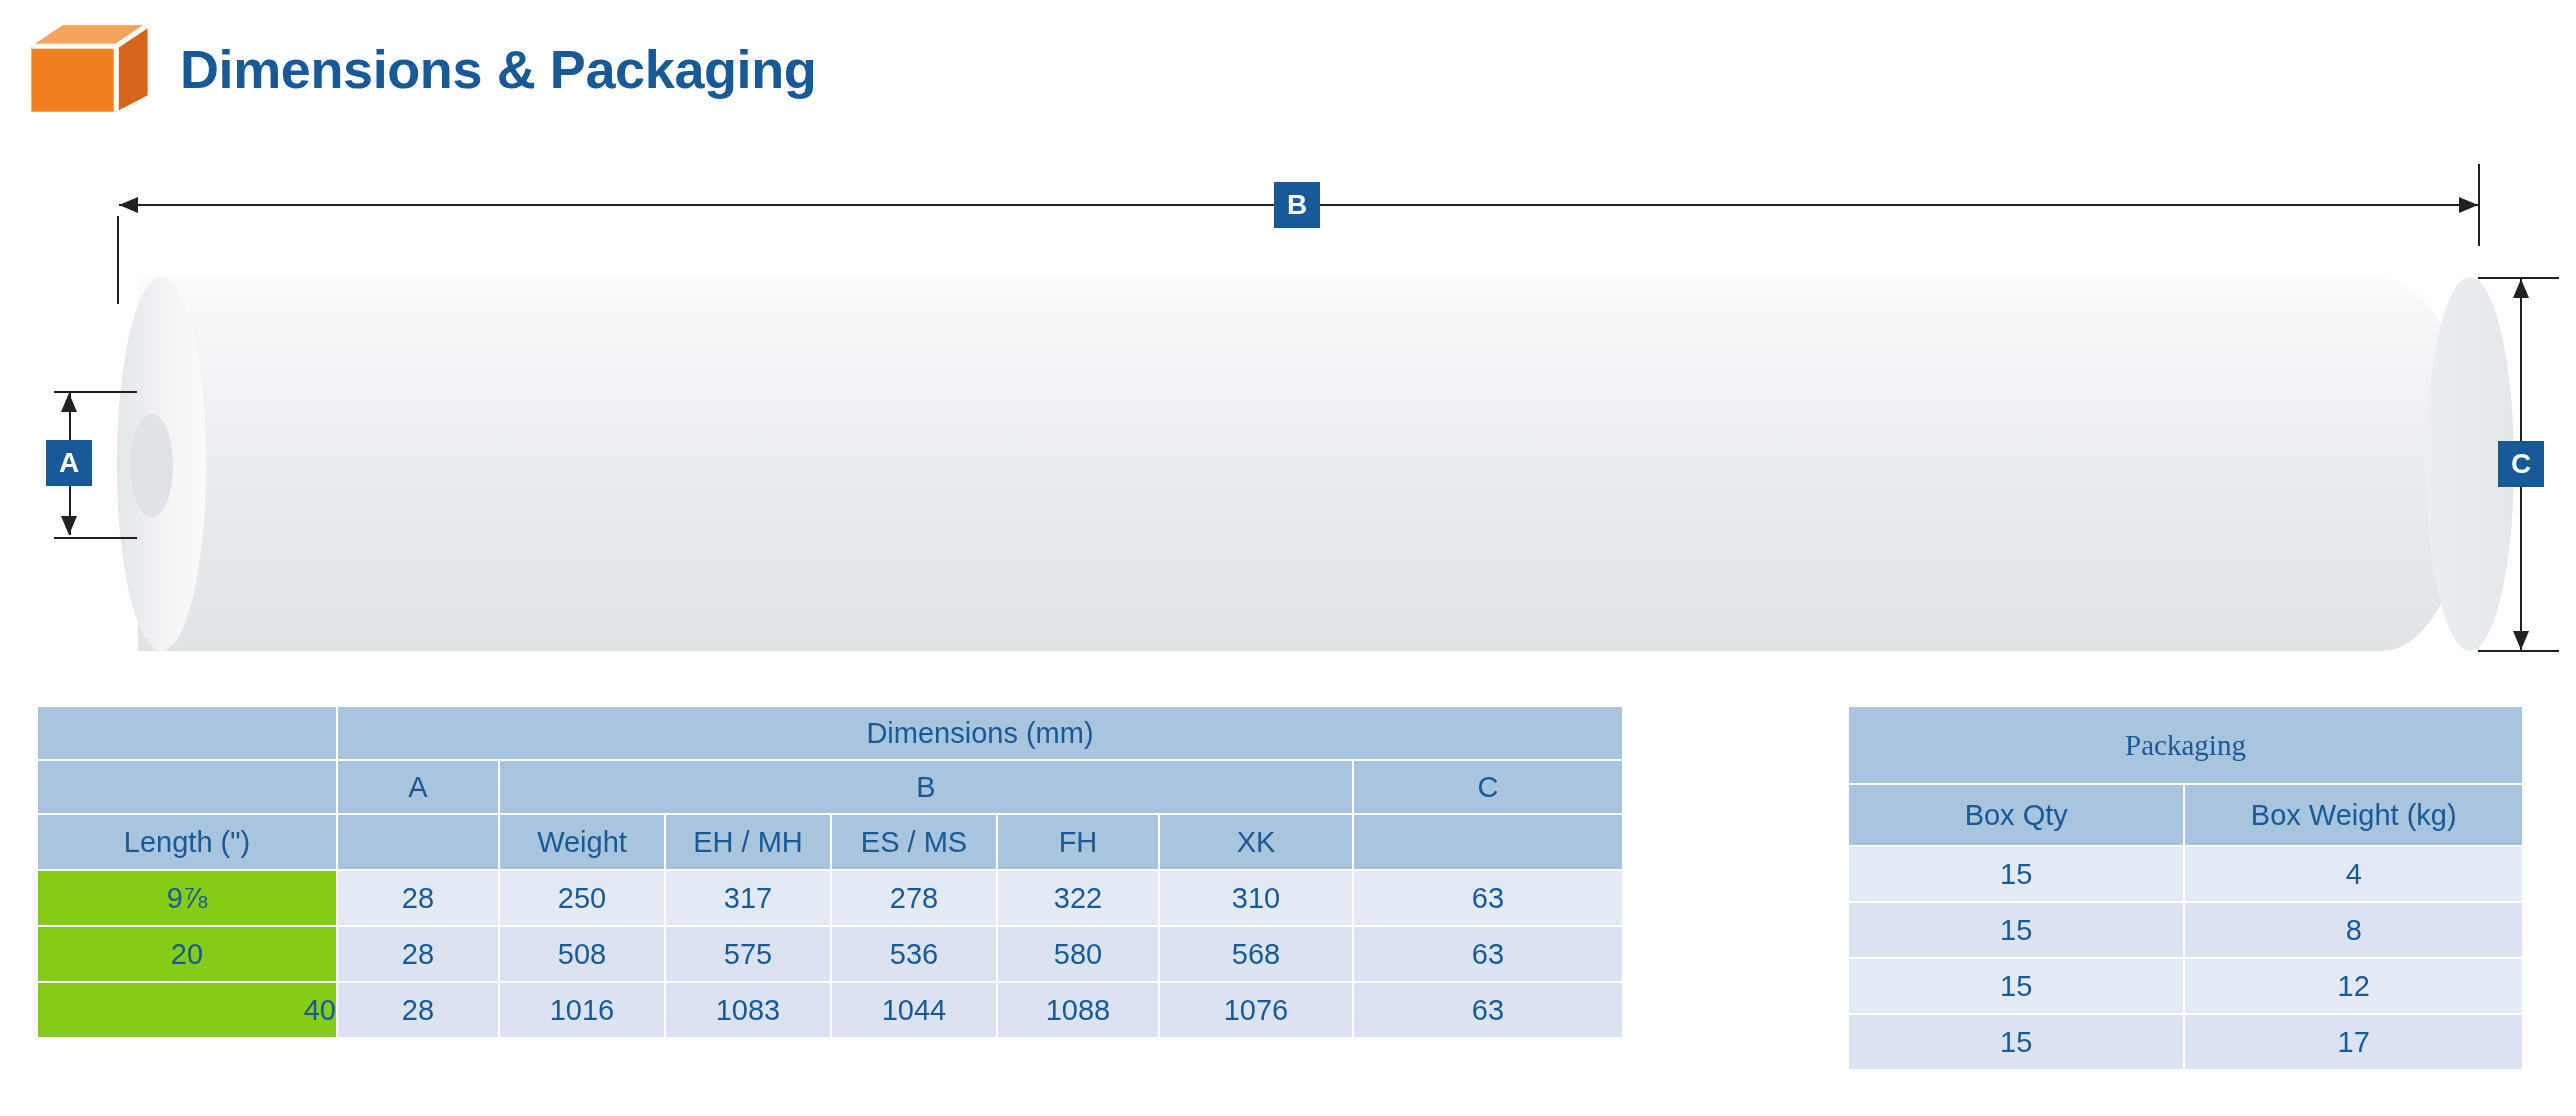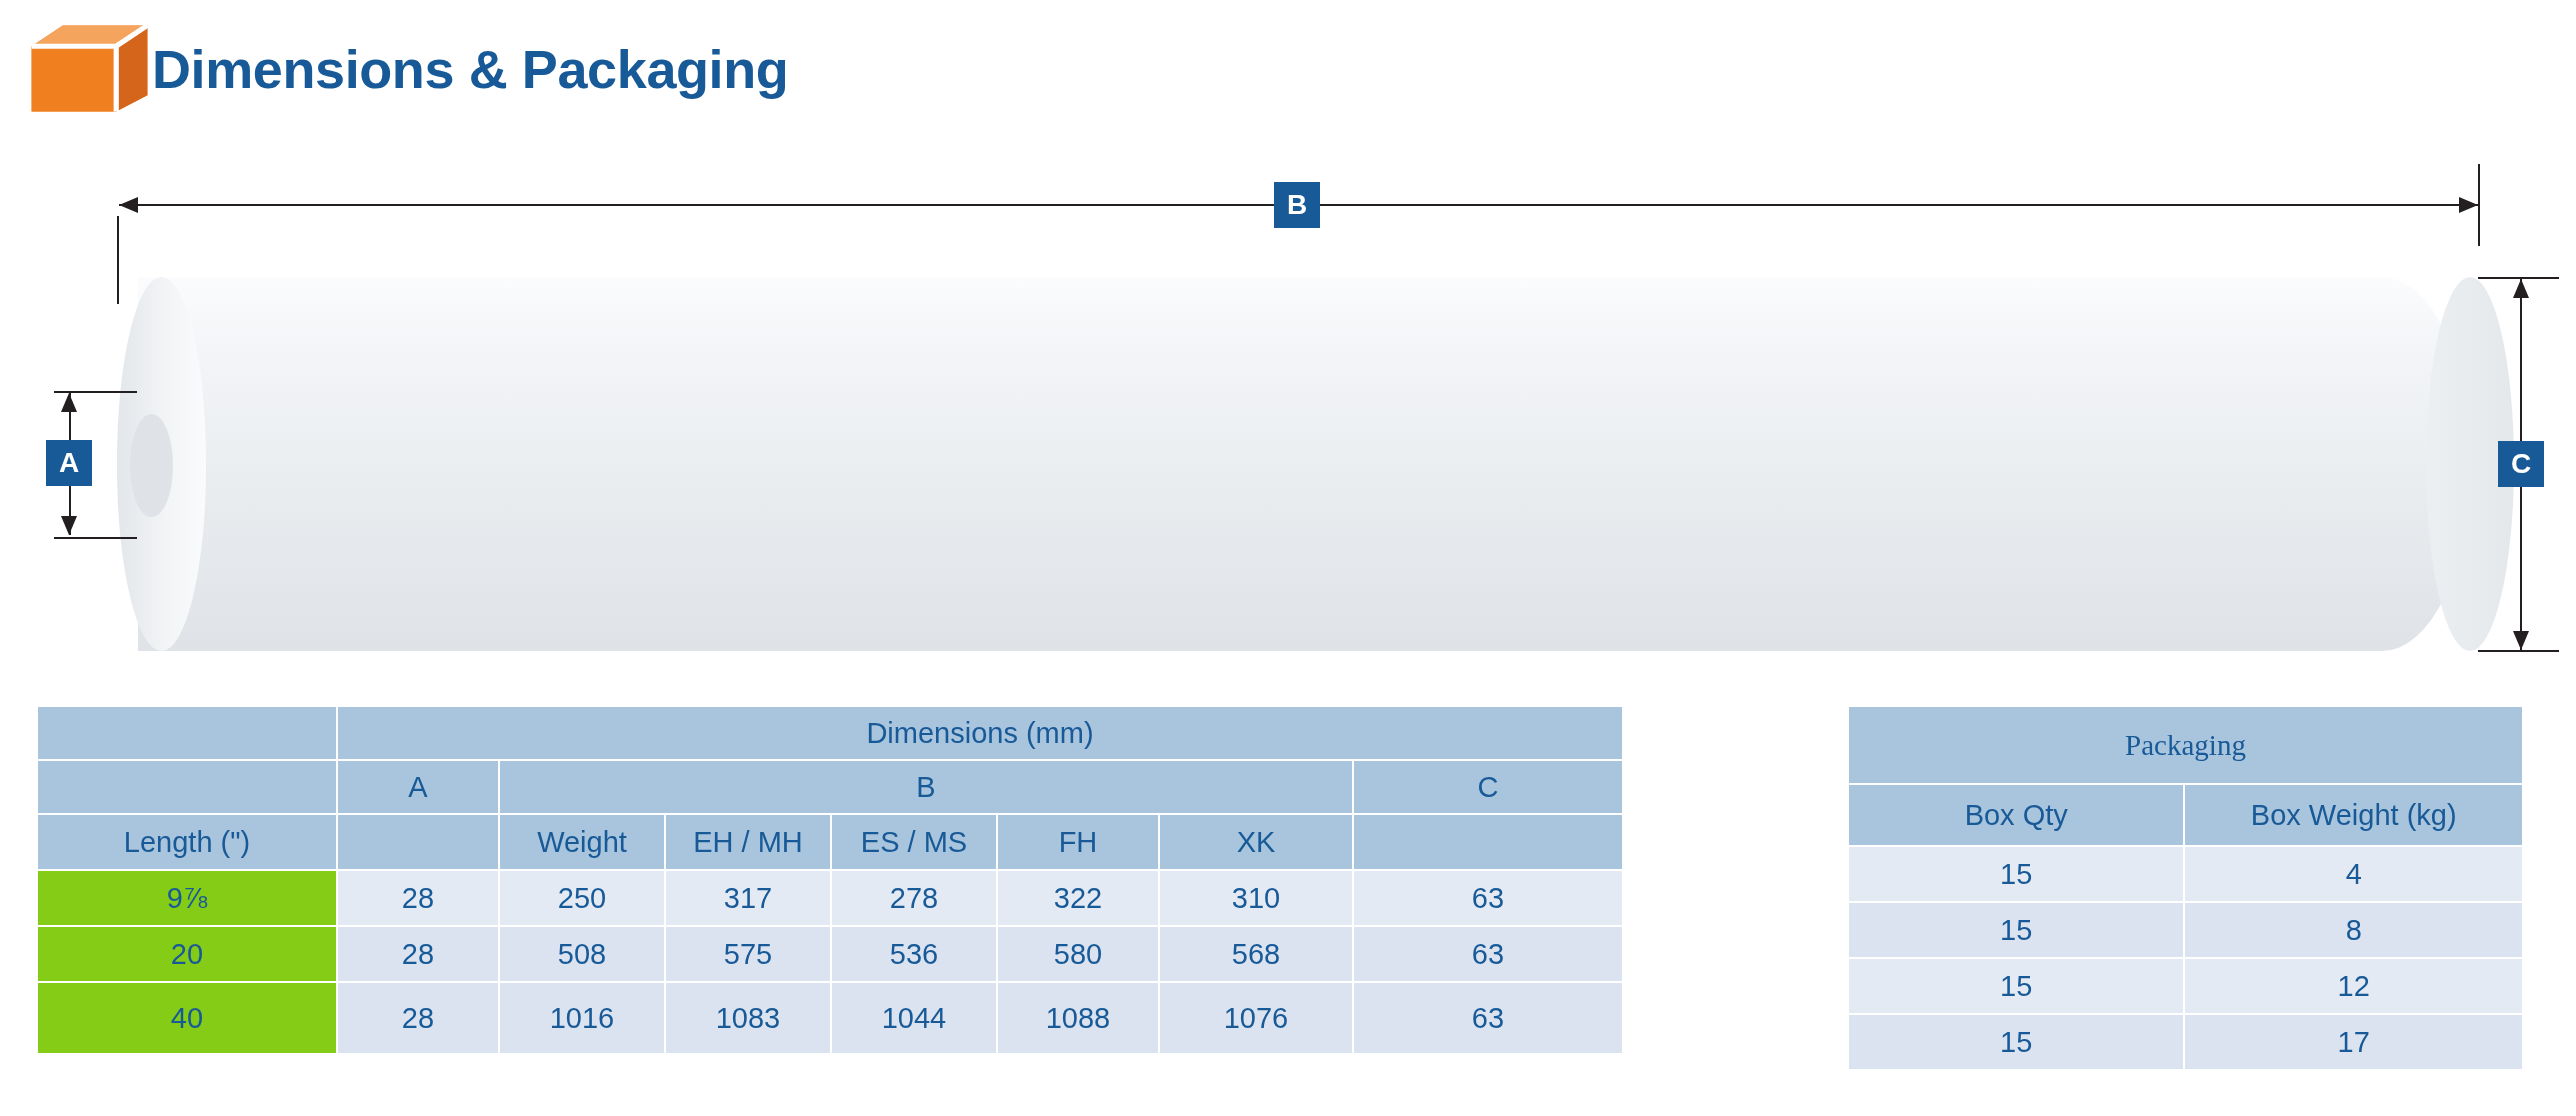--- a/index.html
+++ b/index.html
@@ -16,20 +16,21 @@
     overflow: hidden;
   }
 
   
   .header {
     position: absolute;
     left: 27px;
     top: 21px;
     display: flex;
     align-items: center;
+    gap: 28px;
   }
   .logo-box {
     width: 125px;
     height: 95px;
     position: relative;
   }
   .page-title {
     font-size: 54px;
     font-weight: bold;
     color: #185A97;
@@ -245,21 +246,21 @@
         <td class="rowlabel" style="height:54px;">20</td>
         <td class="cell-even">28</td>
         <td class="cell-even">508</td>
         <td class="cell-even">575</td>
         <td class="cell-even">536</td>
         <td class="cell-even">580</td>
         <td class="cell-even">568</td>
         <td class="cell-even">63</td>
       </tr>
       <tr>
-        <td class="rowlabel" style="height:70px;">40</td>
+        <td class="rowlabel" style="height:54px;text-align:right;">40</td>
         <td class="cell-even">28</td>
         <td class="cell-even">1016</td>
         <td class="cell-even">1083</td>
         <td class="cell-even">1044</td>
         <td class="cell-even">1088</td>
         <td class="cell-even">1076</td>
         <td class="cell-even">63</td>
       </tr>
     </tbody>
       </table>

